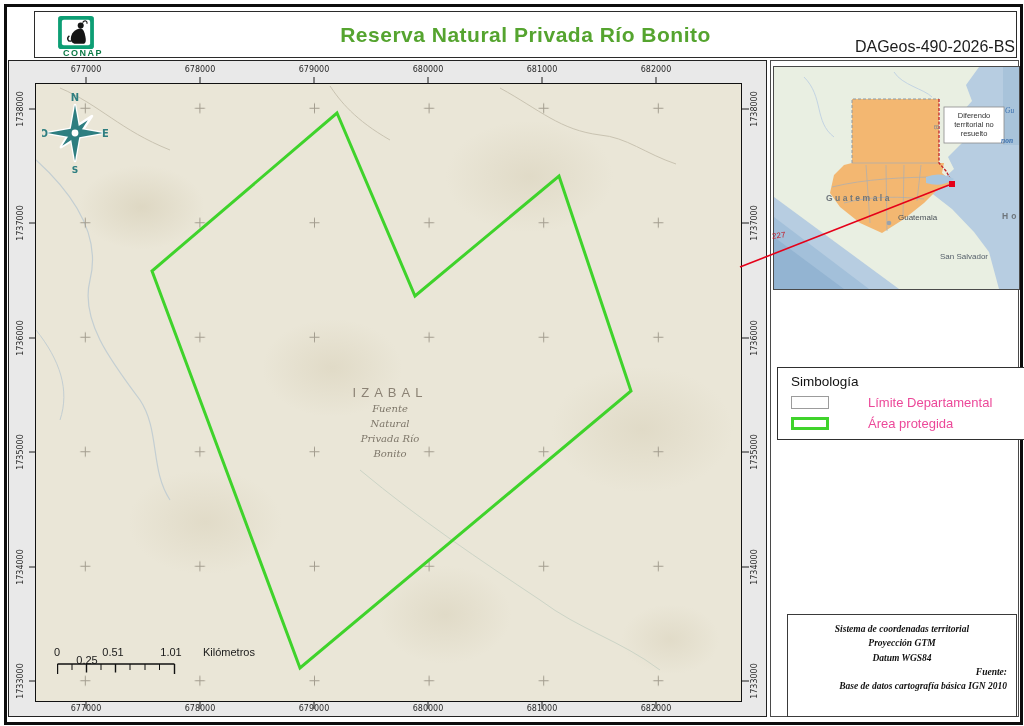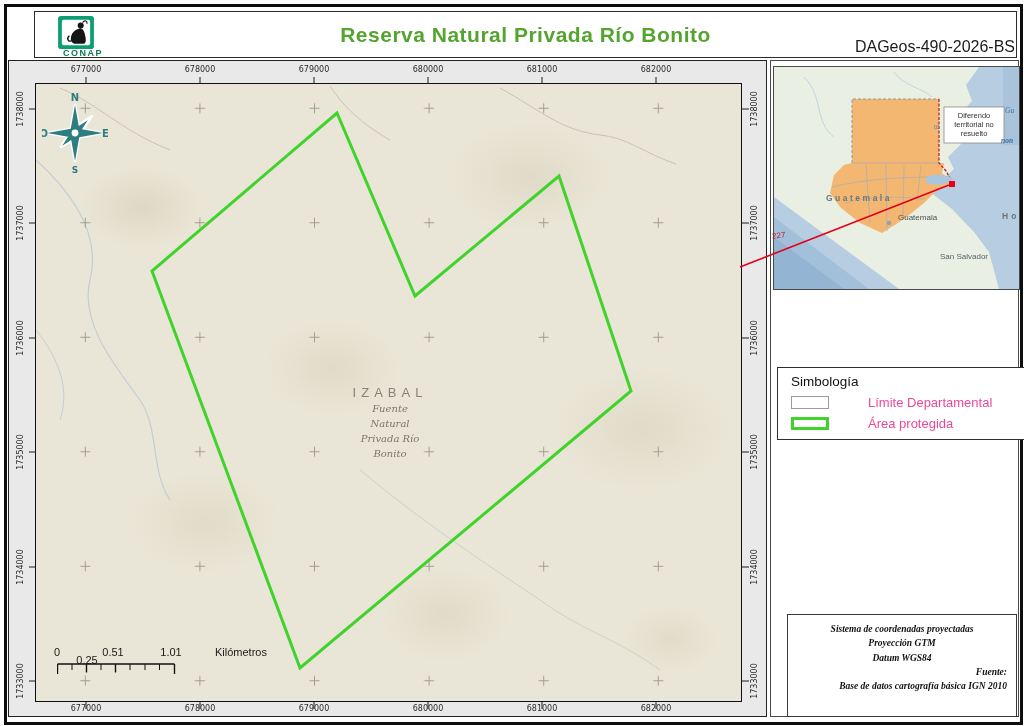--- a/index.html
+++ b/index.html
@@ -33,21 +33,21 @@
   
   #dept-label{position:absolute;left:354px;top:301px;transform:translateX(-50%);font-family:Liberation Sans, sans-serif;font-size:13px;letter-spacing:5px;color:#8b8274;white-space:nowrap;}
   .res-line{position:absolute;left:354px;transform:translateX(-50%);font-family:"DejaVu Serif","Liberation Serif",serif;font-style:italic;font-size:10px;color:#7d7669;white-space:nowrap;}
 
   
   #compass{position:absolute;left:6px;top:5px;width:66px;height:86px;}
 
   
   #scalebar{position:absolute;left:15px;top:562px;width:230px;height:34px;}
   .sb-num{position:absolute;top:0;transform:translateX(-50%);font-size:11px;color:#1a1a1a;white-space:nowrap;}
-  #sb-unit{position:absolute;left:164px;top:0;font-size:11px;color:#1a1a1a;white-space:nowrap;}
+  #sb-unit{position:absolute;left:152px;top:0;font-size:11px;color:#1a1a1a;white-space:nowrap;}
 
   
   #right-col{position:absolute;left:770px;top:60px;width:249px;height:657px;border:1px solid #4a4a4a;background:#fff;box-sizing:border-box;padding-left:23px;}
   #inset-box{position:absolute;left:2px;top:5px;width:245px;height:222px;border:1px solid #4a4a4a;}
   #legend{position:absolute;left:6px;top:306px;width:281px;height:73px;border:1.5px solid #2f2f2f;background:#fff;box-sizing:border-box;}
   #legend-title{position:absolute;left:13px;top:6px;font-size:13.5px;color:#111;}
   .legend-row{position:absolute;left:13px;height:18px;}
   .legend-row .sw{position:absolute;left:0;top:2px;width:38px;height:13px;background:#fefefe;box-sizing:border-box;}
   .sw-gray{border:1px solid #9b9b9b;}
   .sw-green{border:3px solid #3fd32b;}
@@ -244,21 +244,21 @@
         <span class="sw sw-gray"></span>
         <span class="lbl">Límite Departamental</span>
       </div>
       <div class="legend-row" style="top:47px;">
         <span class="sw sw-green"></span>
         <span class="lbl">Área protegida</span>
       </div>
     </div>
 
     <div id="credits">
-      <div class="cr-center">Sistema de coordenadas proyectadas</div>
+      <div class="cr-center">Sistema de coordenadas territorial</div>
       <div class="cr-center">Proyección GTM</div>
       <div class="cr-center">Datum WGS84</div>
       <div class="cr-left">Fuente:</div>
       <div class="cr-left">Base de datos cartografía básica IGN 2010</div>
     </div>
   </div>
 
   <svg id="leader-overlay" viewBox="0 0 1024 726">
     <line x1="949" y1="185" x2="740" y2="267" stroke="#e50019" stroke-width="1.6"></line>
   </svg>

